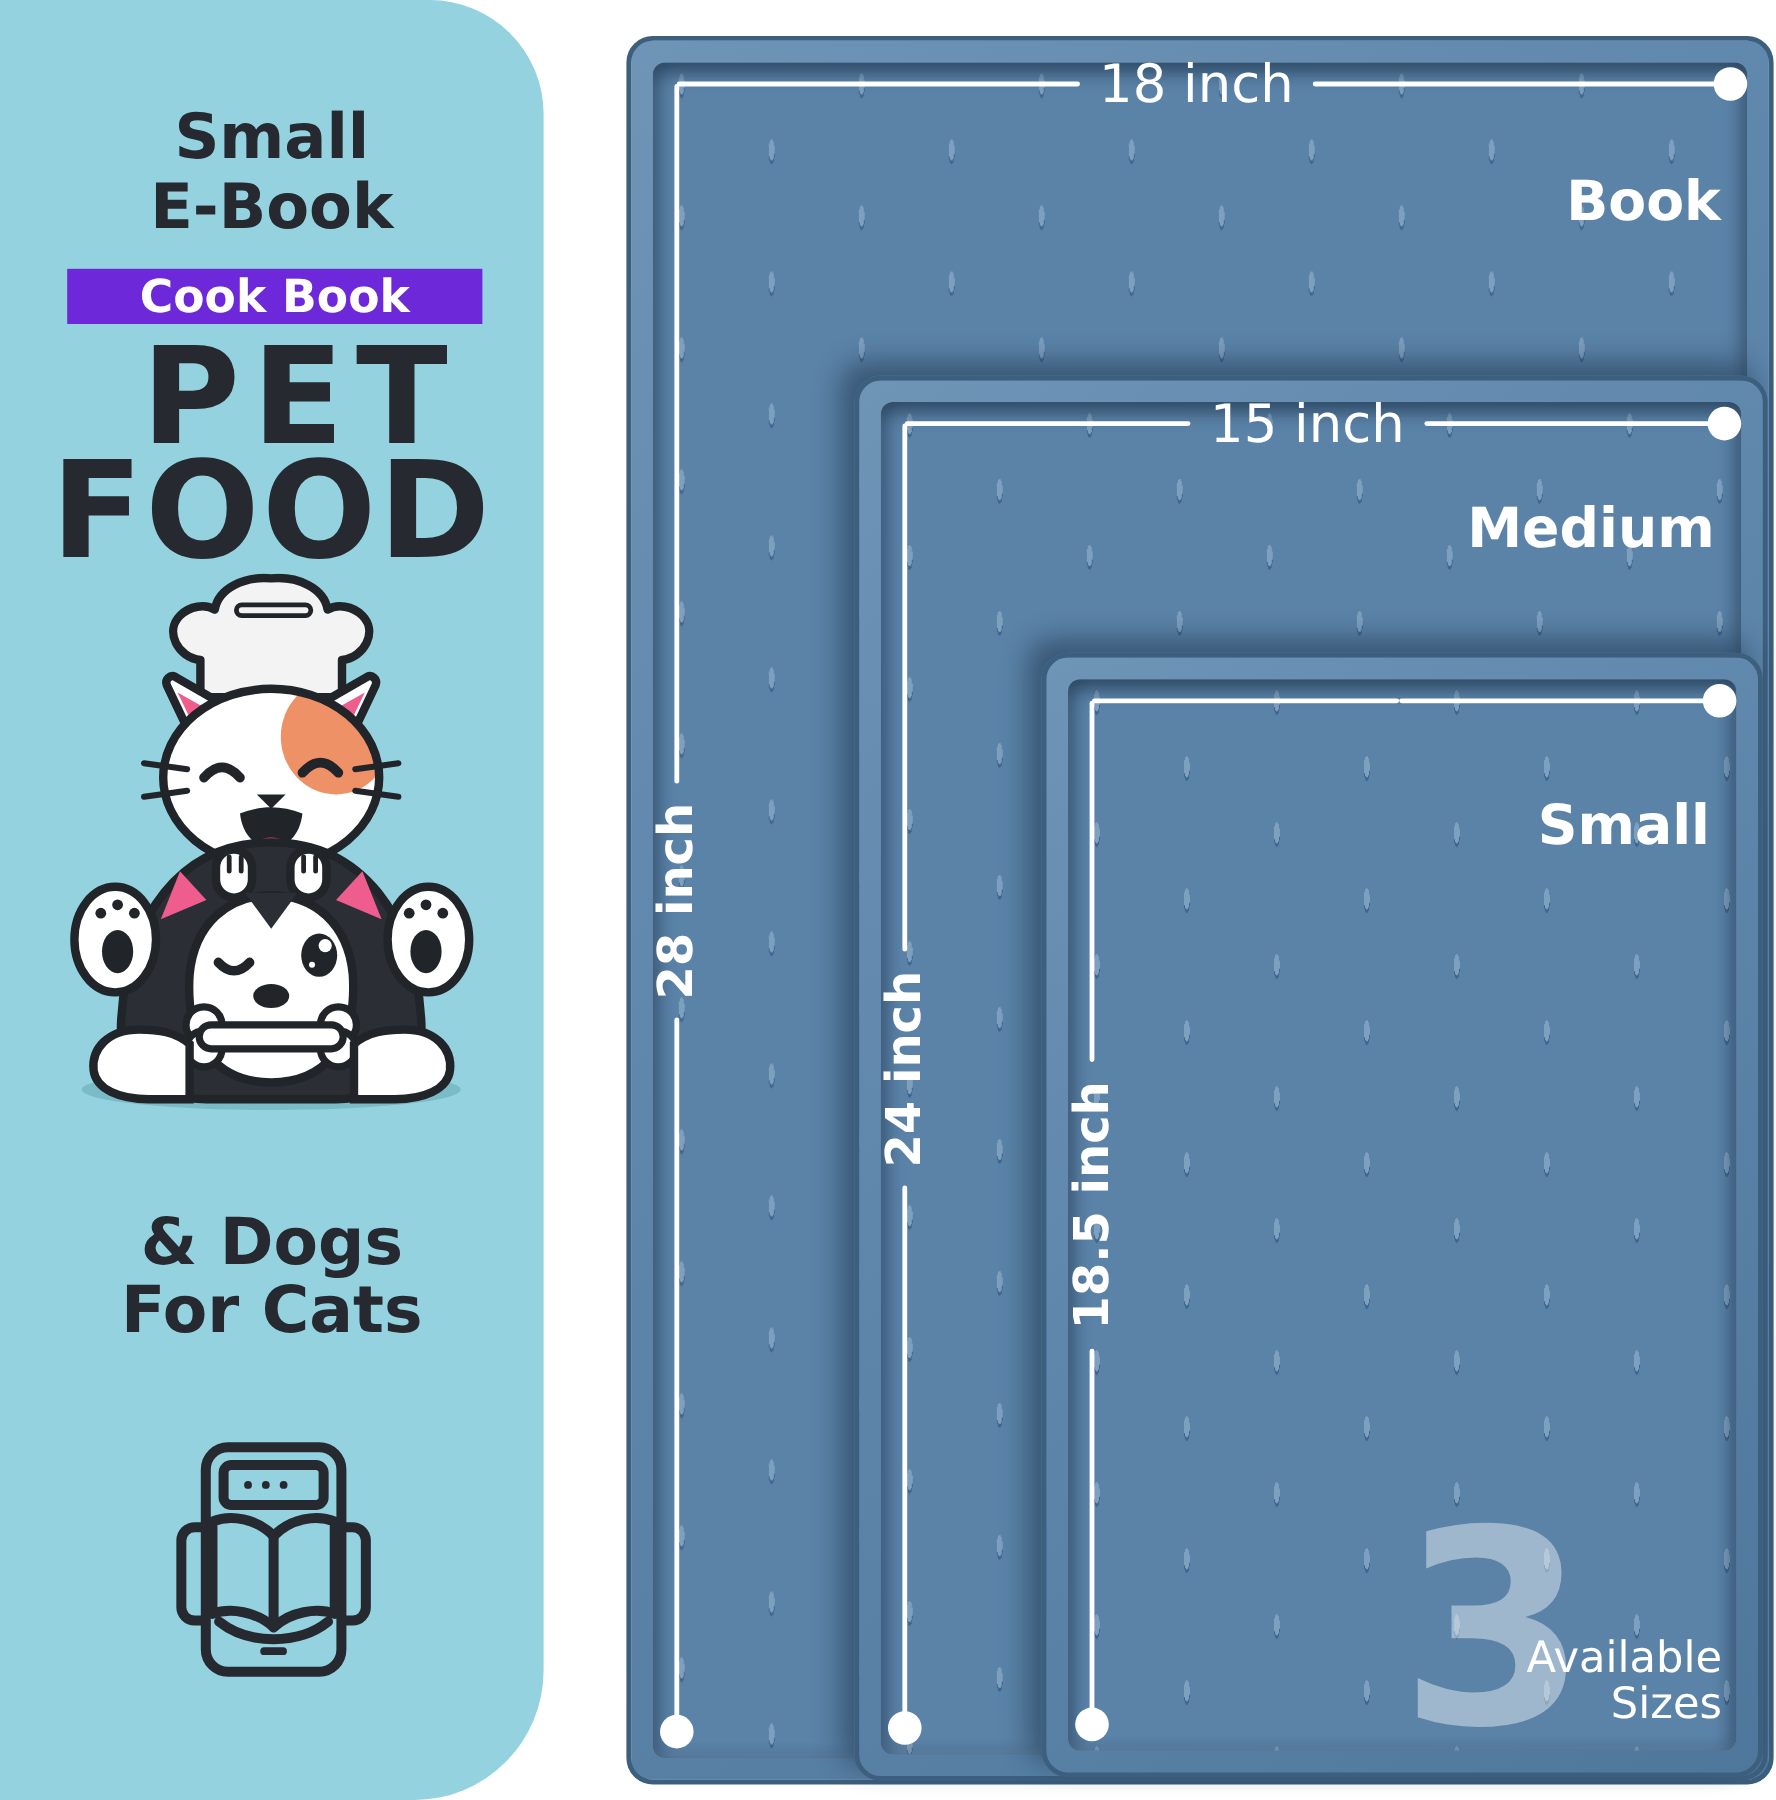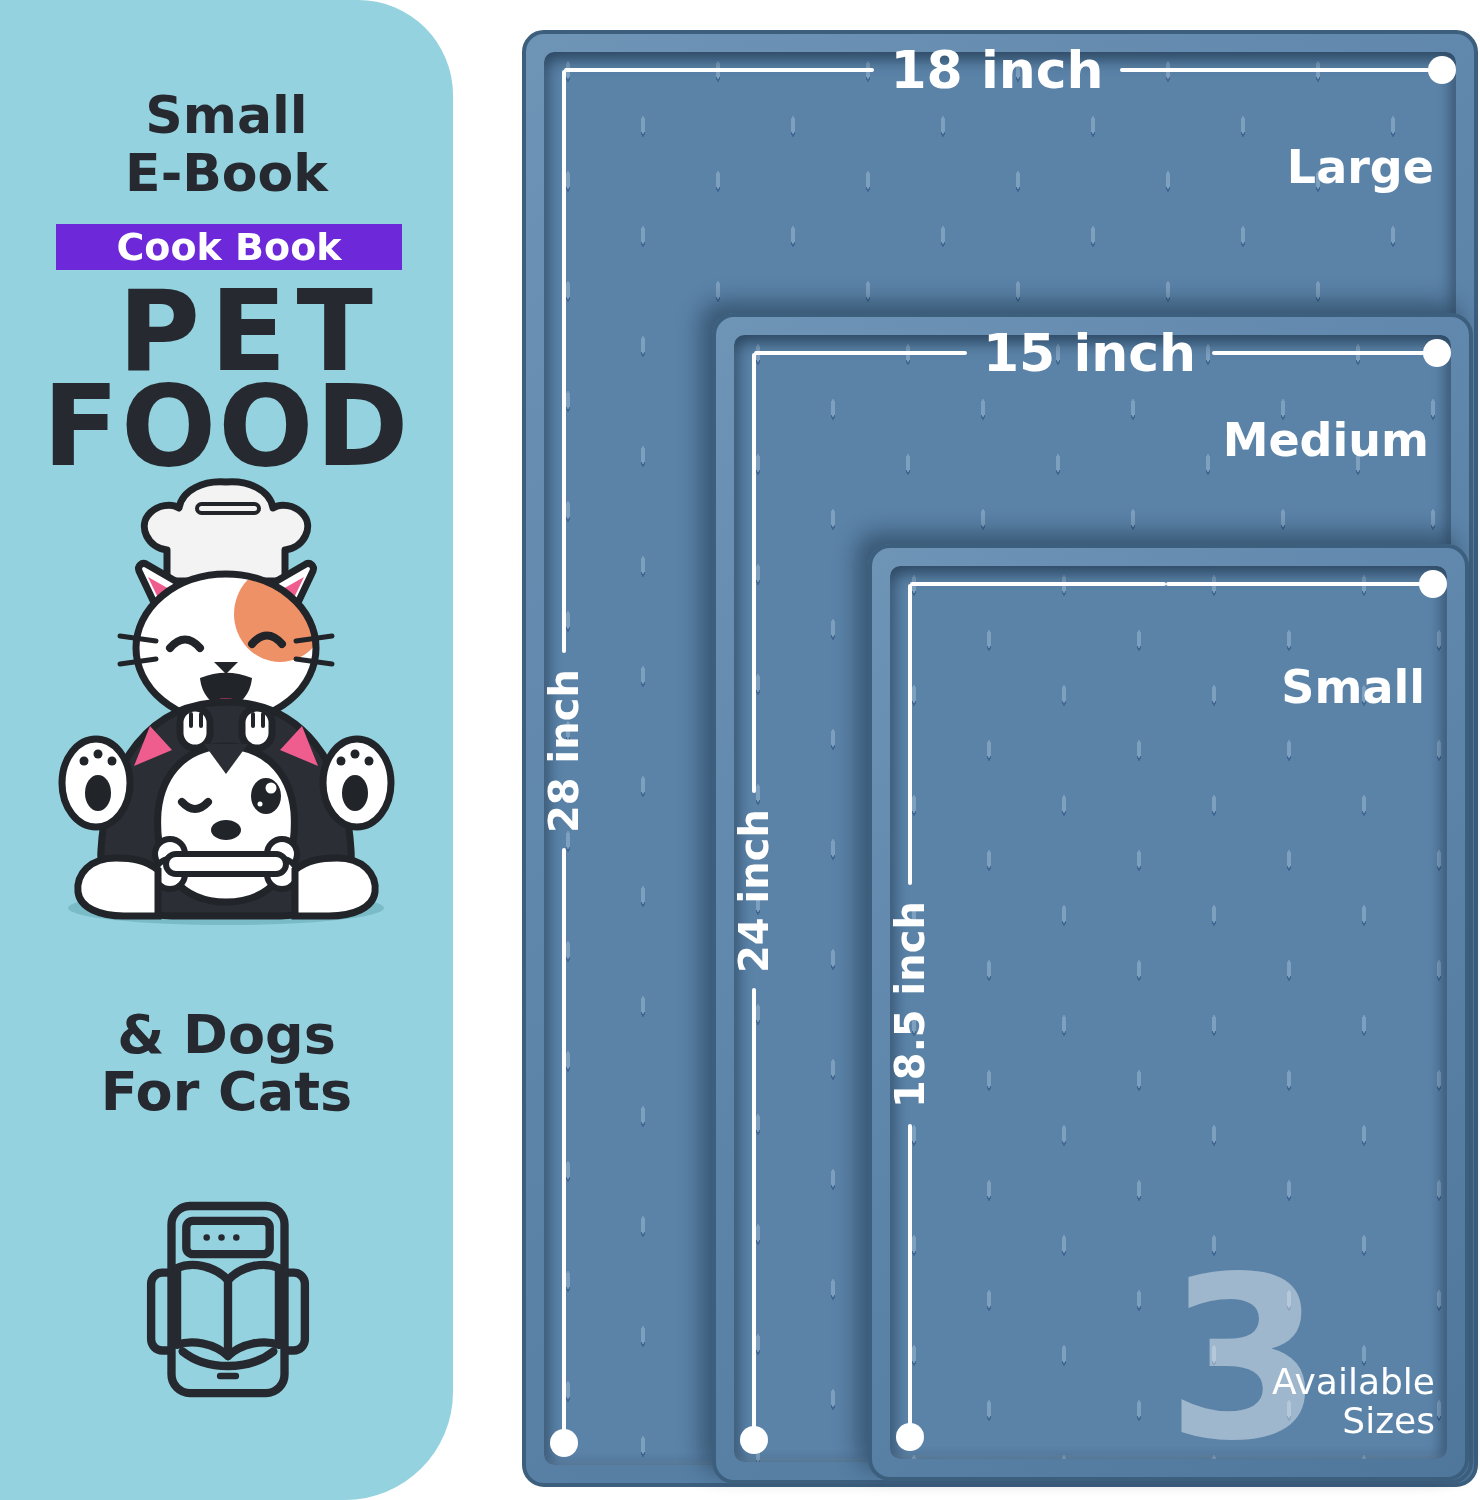--- a/index.html
+++ b/index.html
@@ -38,21 +38,21 @@
   .mat-large{inset:0;}
   .mat-medium{left:190px;top:283px;right:5px;bottom:3px;
               box-shadow:-12px -12px 22px rgba(15,35,55,.45);}
   .mat-small{left:346px;top:514px;right:9px;bottom:6px;
              box-shadow:-12px -12px 22px rgba(15,35,55,.45);}
 
   
   .h-ruler{position:absolute;top:14px;left:38px;right:18px;height:44px;
            display:flex;align-items:center;z-index:5;}
   .seg{height:4px;background:#fff;border-radius:2px;flex:1;}
-  .dim-label{color:#fff;font-weight:700;font-size:52px;margin:0 16px;white-space:nowrap;}
+  .dim-label{color:#fff;font-weight:400;font-size:44px;margin:0 16px;white-space:nowrap;}
   .dot{width:28px;height:28px;border-radius:50%;background:#fff;flex:none;margin-left:-2px;}
   .v-ruler{position:absolute;left:16px;top:36px;bottom:26px;width:44px;
            display:flex;flex-direction:column;align-items:center;z-index:5;}
   .vseg{width:4px;flex:1;background:#fff;border-radius:2px;}
   .v-label{writing-mode:vertical-rl;transform:rotate(180deg);color:#fff;
            font-weight:700;font-size:40px;margin:16px 0;white-space:nowrap;}
   .v-ruler .dot{margin-left:0;margin-top:-2px;}
   .size-name{position:absolute;right:40px;color:#fff;font-weight:700;font-size:46px;z-index:5;}
   .mat-large  > .size-name{top:106px;}
   .mat-medium > .size-name{top:96px;}
@@ -180,21 +180,21 @@
         <span class="dim-label">18 inch</span>
         <div class="seg"></div>
         <div class="dot"></div>
       </div>
       <div class="v-ruler">
         <div class="vseg"></div>
         <span class="v-label">28 inch</span>
         <div class="vseg"></div>
         <div class="dot"></div>
       </div>
-      <div class="size-name">Large</div>
+      <div class="size-name">Book</div>
     </div>
 
     <div class="mat mat-medium">
       <div class="well"></div>
       <div class="h-ruler">
         <div class="seg"></div>
         <span class="dim-label">15 inch</span>
         <div class="seg"></div>
         <div class="dot"></div>
       </div>

